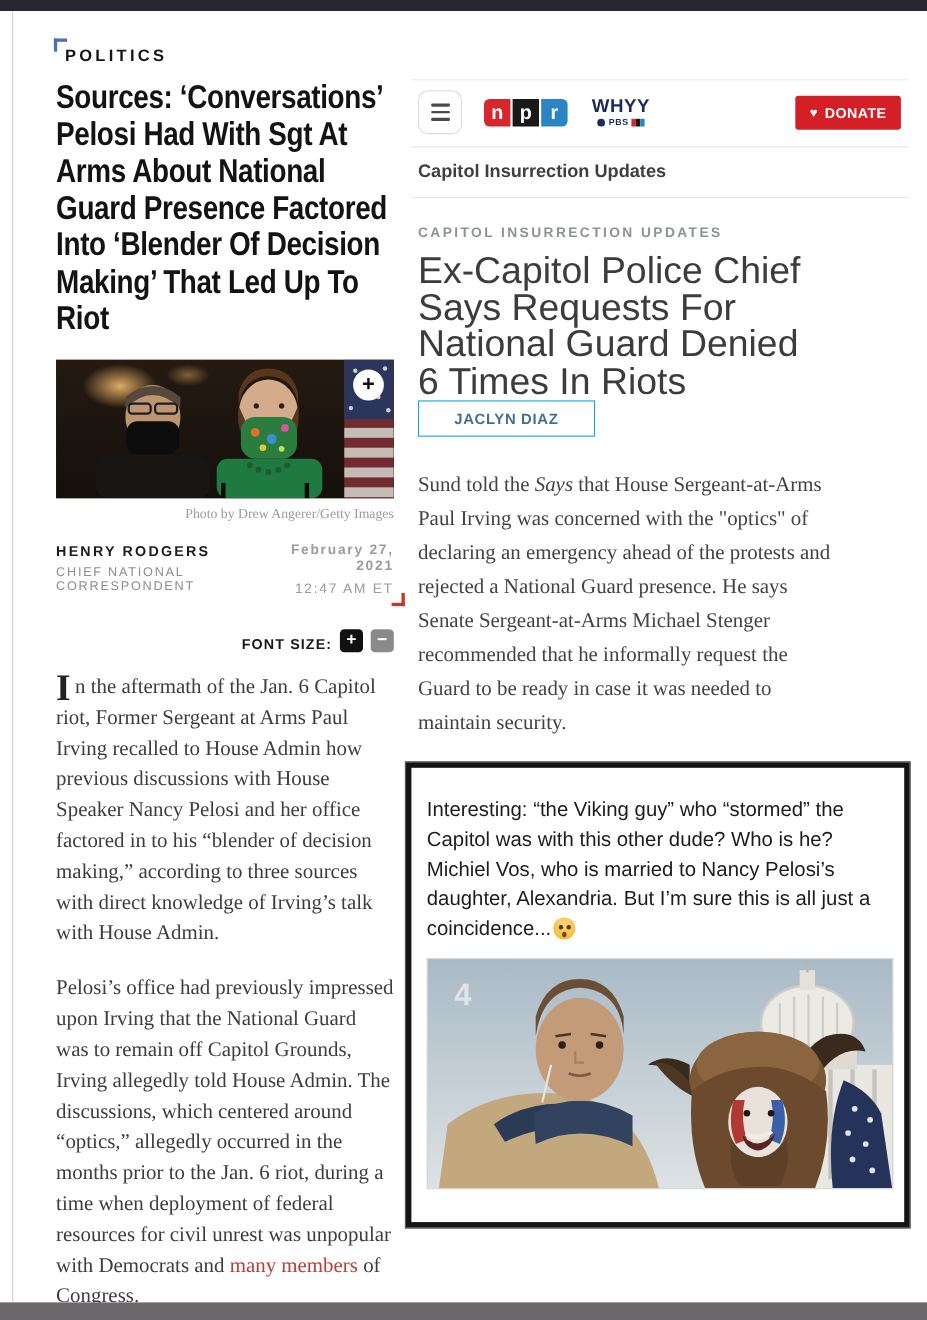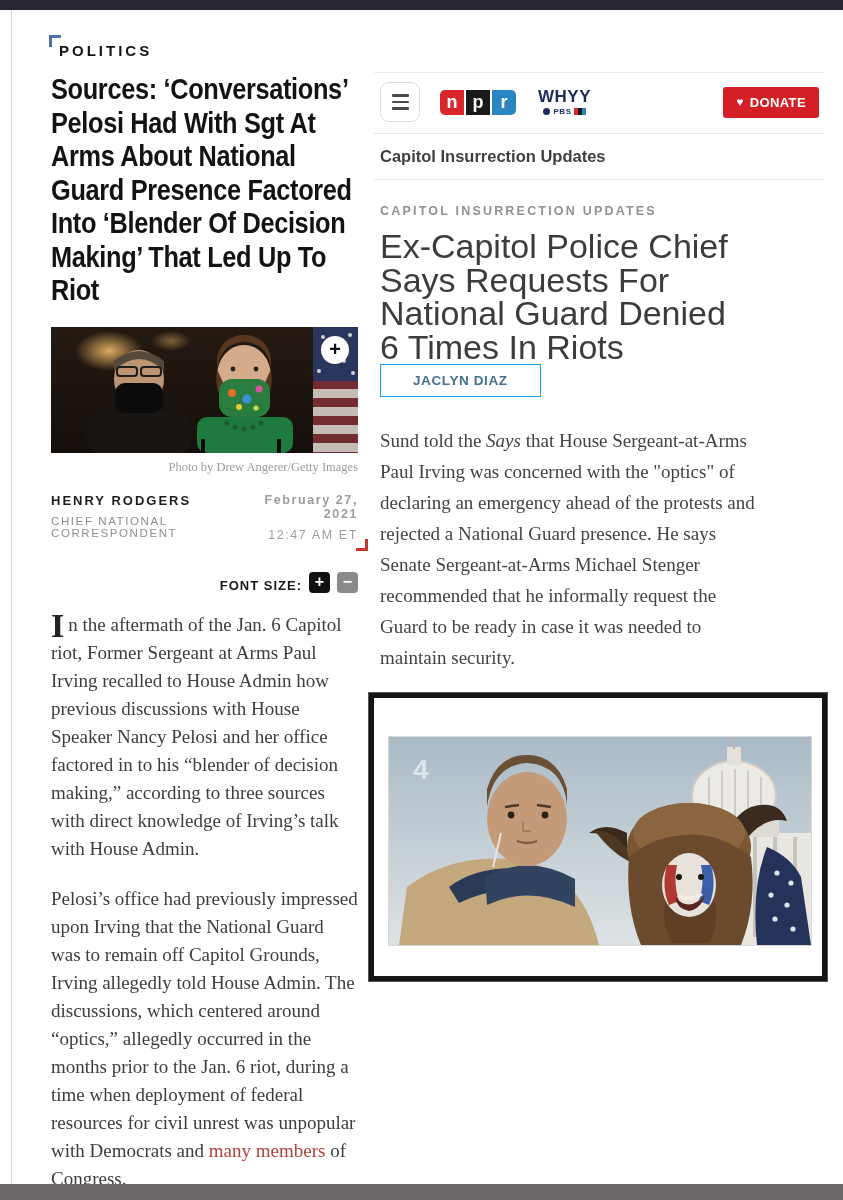--- a/index.html
+++ b/index.html
@@ -235,20 +235,21 @@
     <div class="breadcrumb">Capitol Insurrection Updates</div>
 
     <div class="npr-article">
       <div class="npr-kicker">CAPITOL INSURRECTION UPDATES</div>
       <h2 class="npr-title" style="margin:12px 0 0 0;">Ex-Capitol Police Chief Says Requests For National Guard Denied 6 Times In Riots</h2>
       <div class="npr-byline">JACLYN DIAZ</div>
       <p class="npr-body"><span>Sund told the </span><i>Says</i><span> that House Sergeant-at-Arms Paul Irving was concerned with the "optics" of declaring an emergency ahead of the protests and rejected a National Guard presence. He says Senate Sergeant-at-Arms Michael Stenger recommended that he informally request the Guard to be ready in case it was needed to maintain security.</span></p>
 
       
       <div class="meme-frame">
+        <div class="meme-caption"><span>Interesting:  “the Viking guy” who “stormed” the Capitol was with this other dude?  Who is he? Michiel Vos, who is married to Nancy Pelosi’s daughter, Alexandria.  But I’m sure this is all just a coincidence...</span><span class="emoji-face" aria-label="😳"></span></div>
         <div class="meme-photo">
           <svg width="422" height="208" viewBox="0 0 422 208">
             <defs>
               <linearGradient id="sky" x1="0" y1="0" x2="0" y2="1">
                 <stop offset="0" stop-color="#a9bac6"></stop>
                   <stop offset="1" stop-color="#dde2e4"></stop>
               </linearGradient>
             </defs>
             <rect width="422" height="208" fill="url(#sky)"></rect>
 

